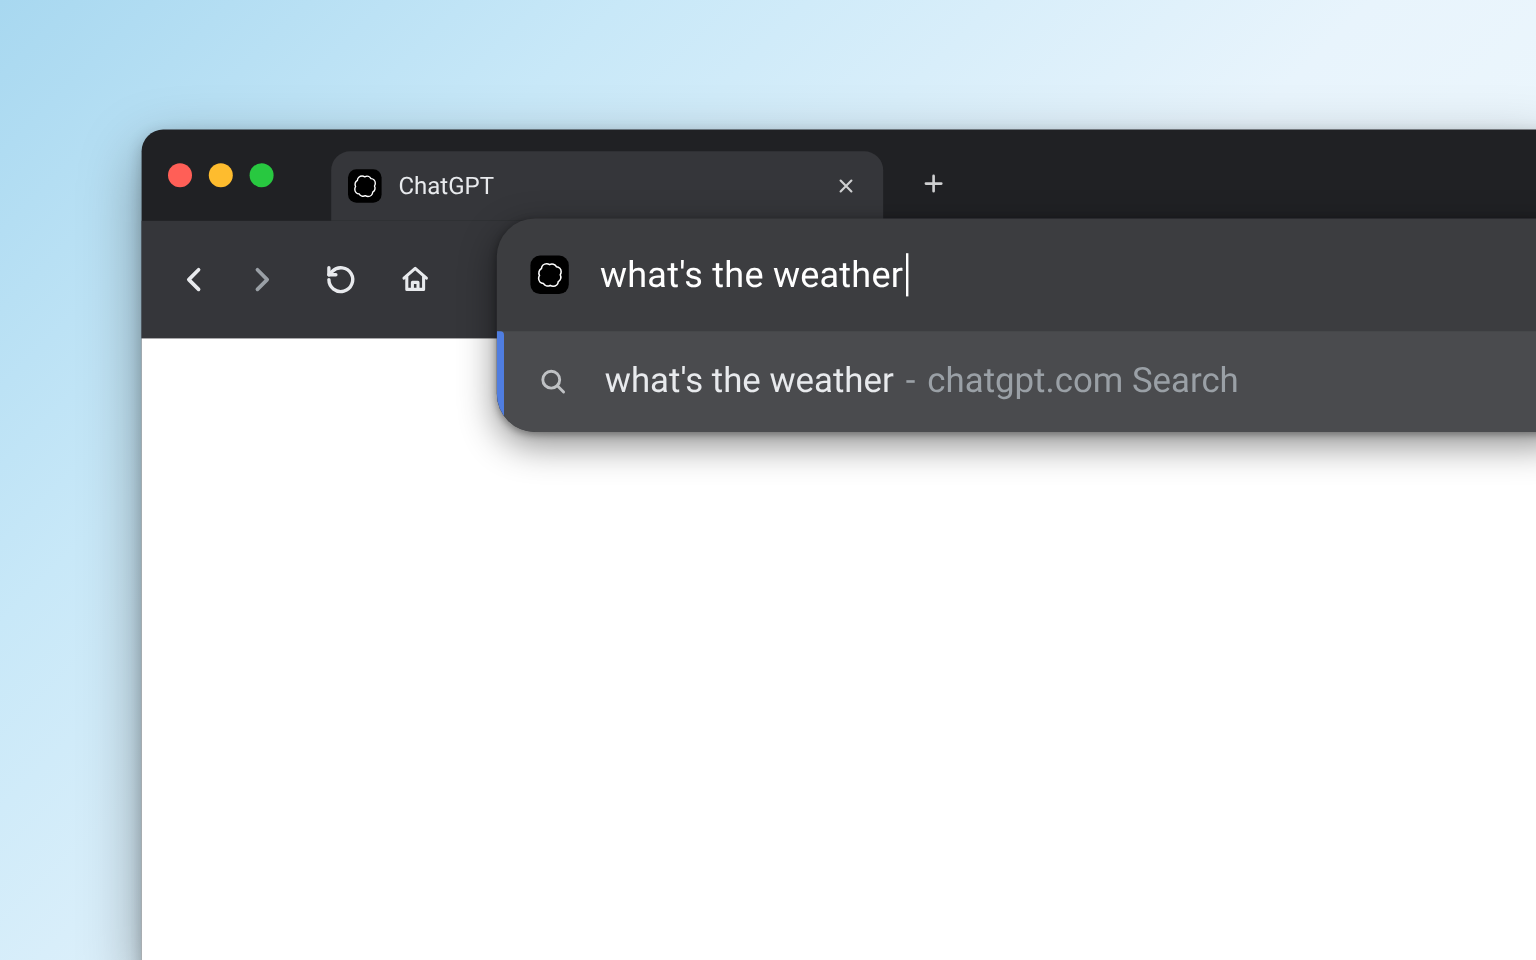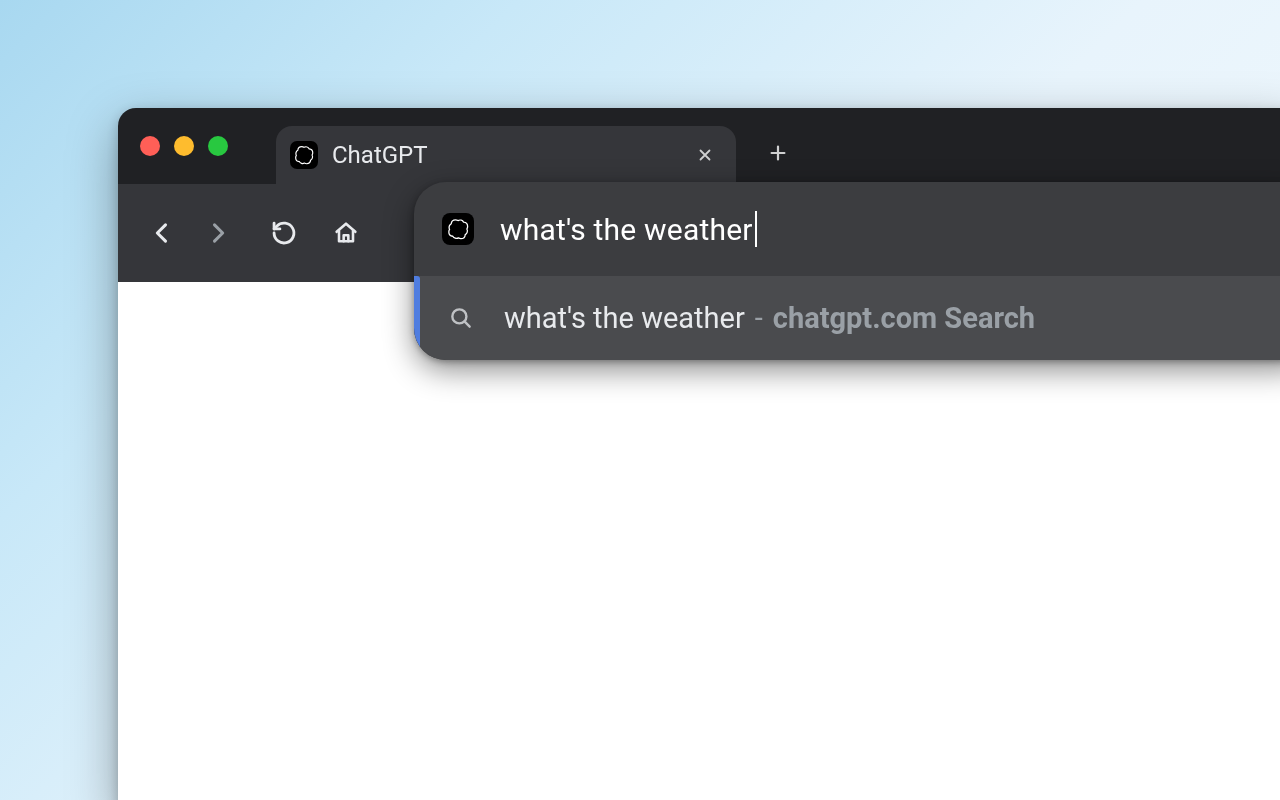--- a/index.html
+++ b/index.html
@@ -60,21 +60,21 @@
   }
   .tab-favicon {
     width: 28px; height: 28px;
     background: #000;
     border-radius: 7px;
     display:flex; align-items:center; justify-content:center;
   }
   .tab-favicon svg { width: 20px; height: 20px; }
   .tab-title {
     color: #e8eaed;
-    font-size: 24px;
+    font-size: 20px;
     flex: 1;
   }
   .tab-close {
     color: #cfd0d1;
     font-size: 22px;
     width: 26px; height: 26px;
     display:flex;align-items:center;justify-content:center;
     border-radius:50%;
     cursor:pointer;
   }
@@ -171,21 +171,21 @@
   .sugg-icon { color:#bfc1c4; display:flex; }
   .sugg-icon svg { width:26px; height:26px; }
   .sugg-text {
     font-size: 29px;
     color:#e8eaed;
     display:flex;
     gap: 0;
     align-items:baseline;
   }
   .sugg-text .dash { color:#9aa0a6; margin: 0 10px; }
-  .sugg-text .dim { color:#9aa0a6;font-weight:bold; }
+  .sugg-text .dim { color:#9aa0a6; }
 
   
   .page-content {
     position:absolute;
     top: 174px;
     left: 0; right: 0; bottom: 0;
     background: #ffffff;
   }
 </style>
 </head>

